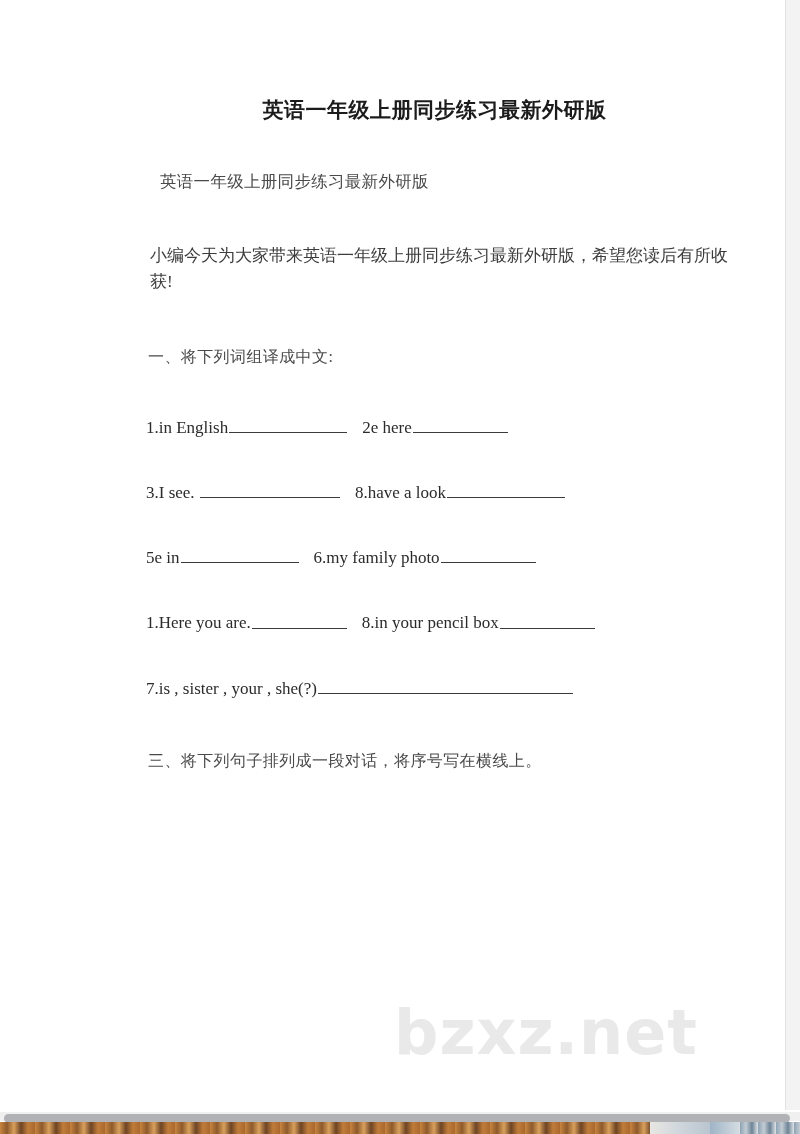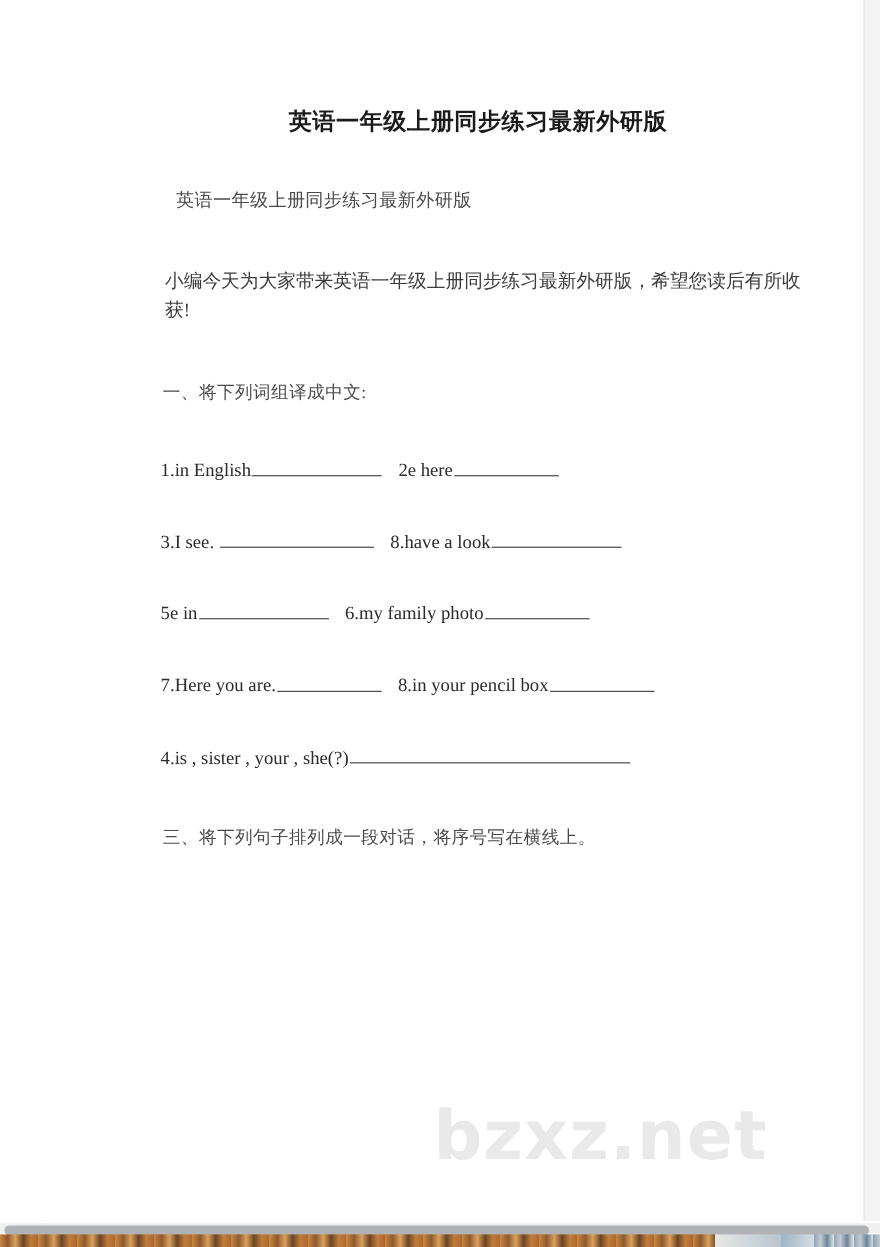--- a/index.html
+++ b/index.html
@@ -206,27 +206,27 @@
 
     <p class="exercise-row">
       <span>3.I see. </span><span class="blank w-lg"></span><span class="gap"></span><span>8.have a look</span><span class="blank w-md"></span>
     </p>
 
     <p class="exercise-row">
       <span>5e in</span><span class="blank w-md"></span><span class="gap"></span><span>6.my family photo</span><span class="blank w-sm"></span>
     </p>
 
     <p class="exercise-row">
-      <span>7.Here you are.</span><span class="blank w-sm"></span><span class="gap"></span><span>8.in your pencil box</span><span class="blank w-sm"></span>
-    </p>
-
-
-
-    <p class="exercise-row">
-      <span>4.is , sister , your , she(?)</span><span class="blank w-xxl"></span>
+      <span>1.Here you are.</span><span class="blank w-sm"></span><span class="gap"></span><span>8.in your pencil box</span><span class="blank w-sm"></span>
+    </p>
+
+
+
+    <p class="exercise-row">
+      <span>7.is , sister , your , she(?)</span><span class="blank w-xxl"></span>
     </p>
 
     <p class="section-heading">三、将下列句子排列成一段对话，将序号写在横线上。</p>
 
   </div>
 </div>
 
 <div id="page-right-gutter"></div>
 
 <div id="bottom-chrome">

